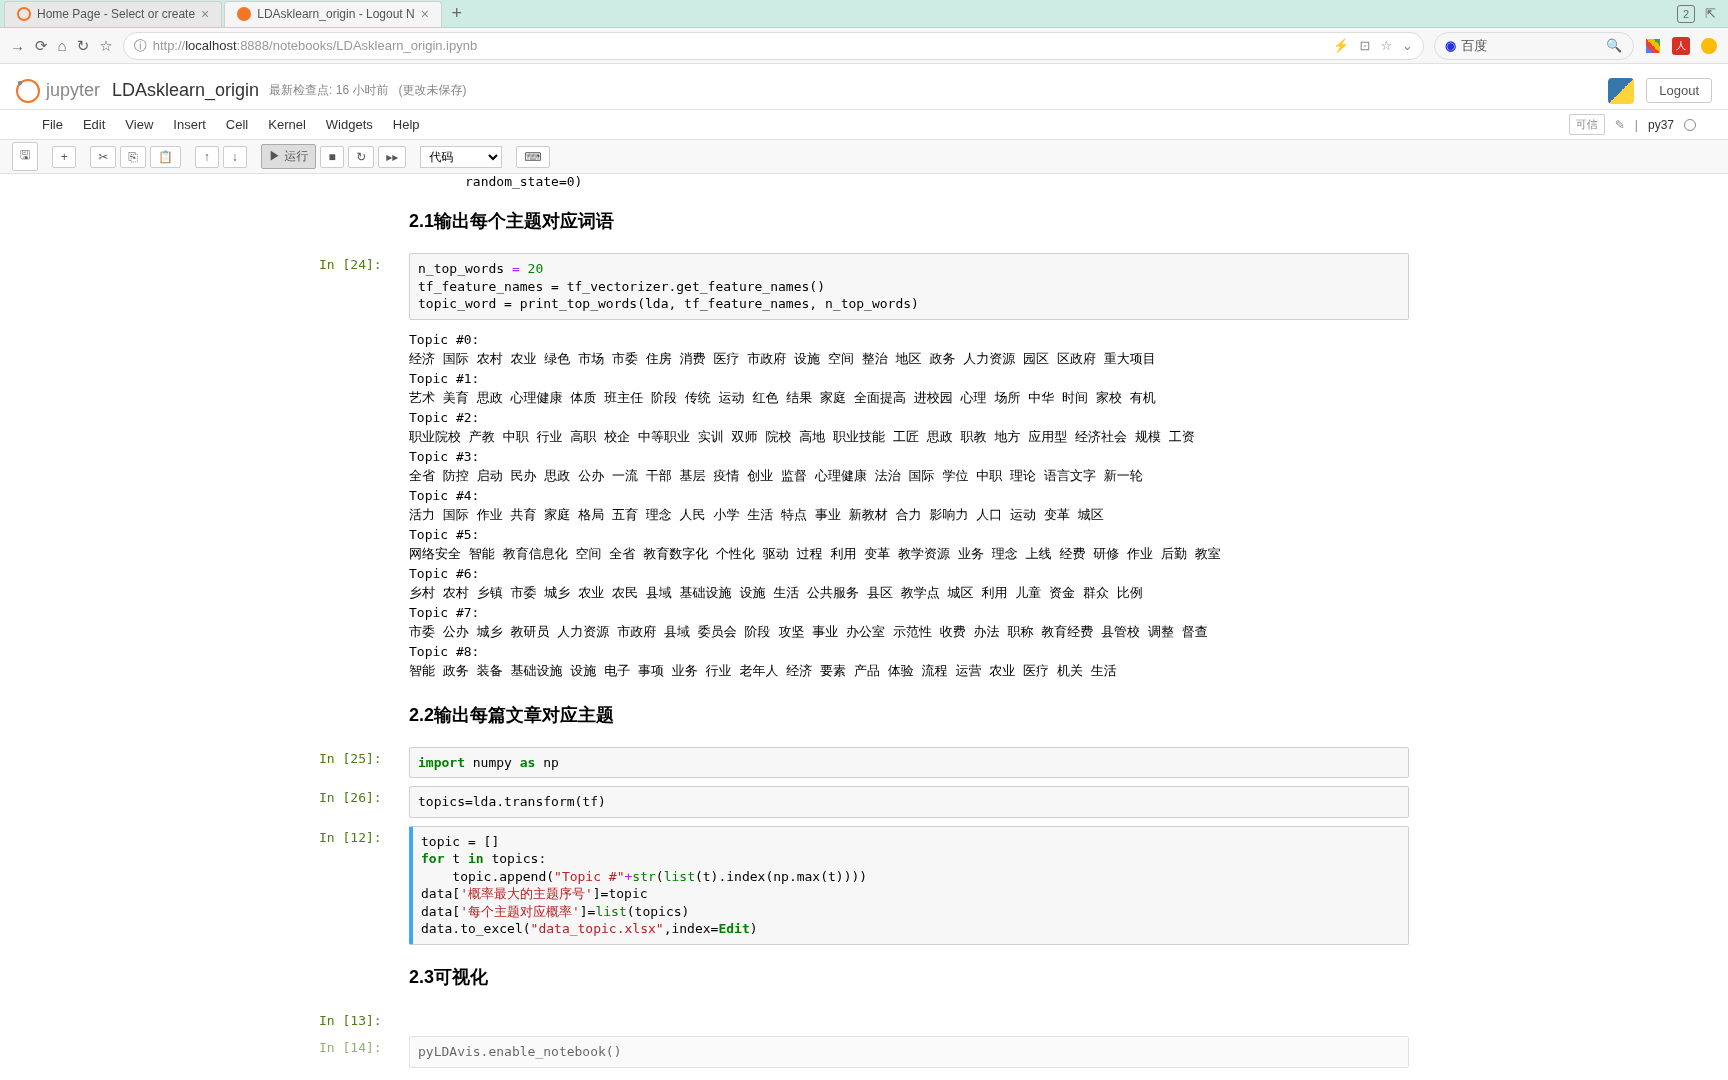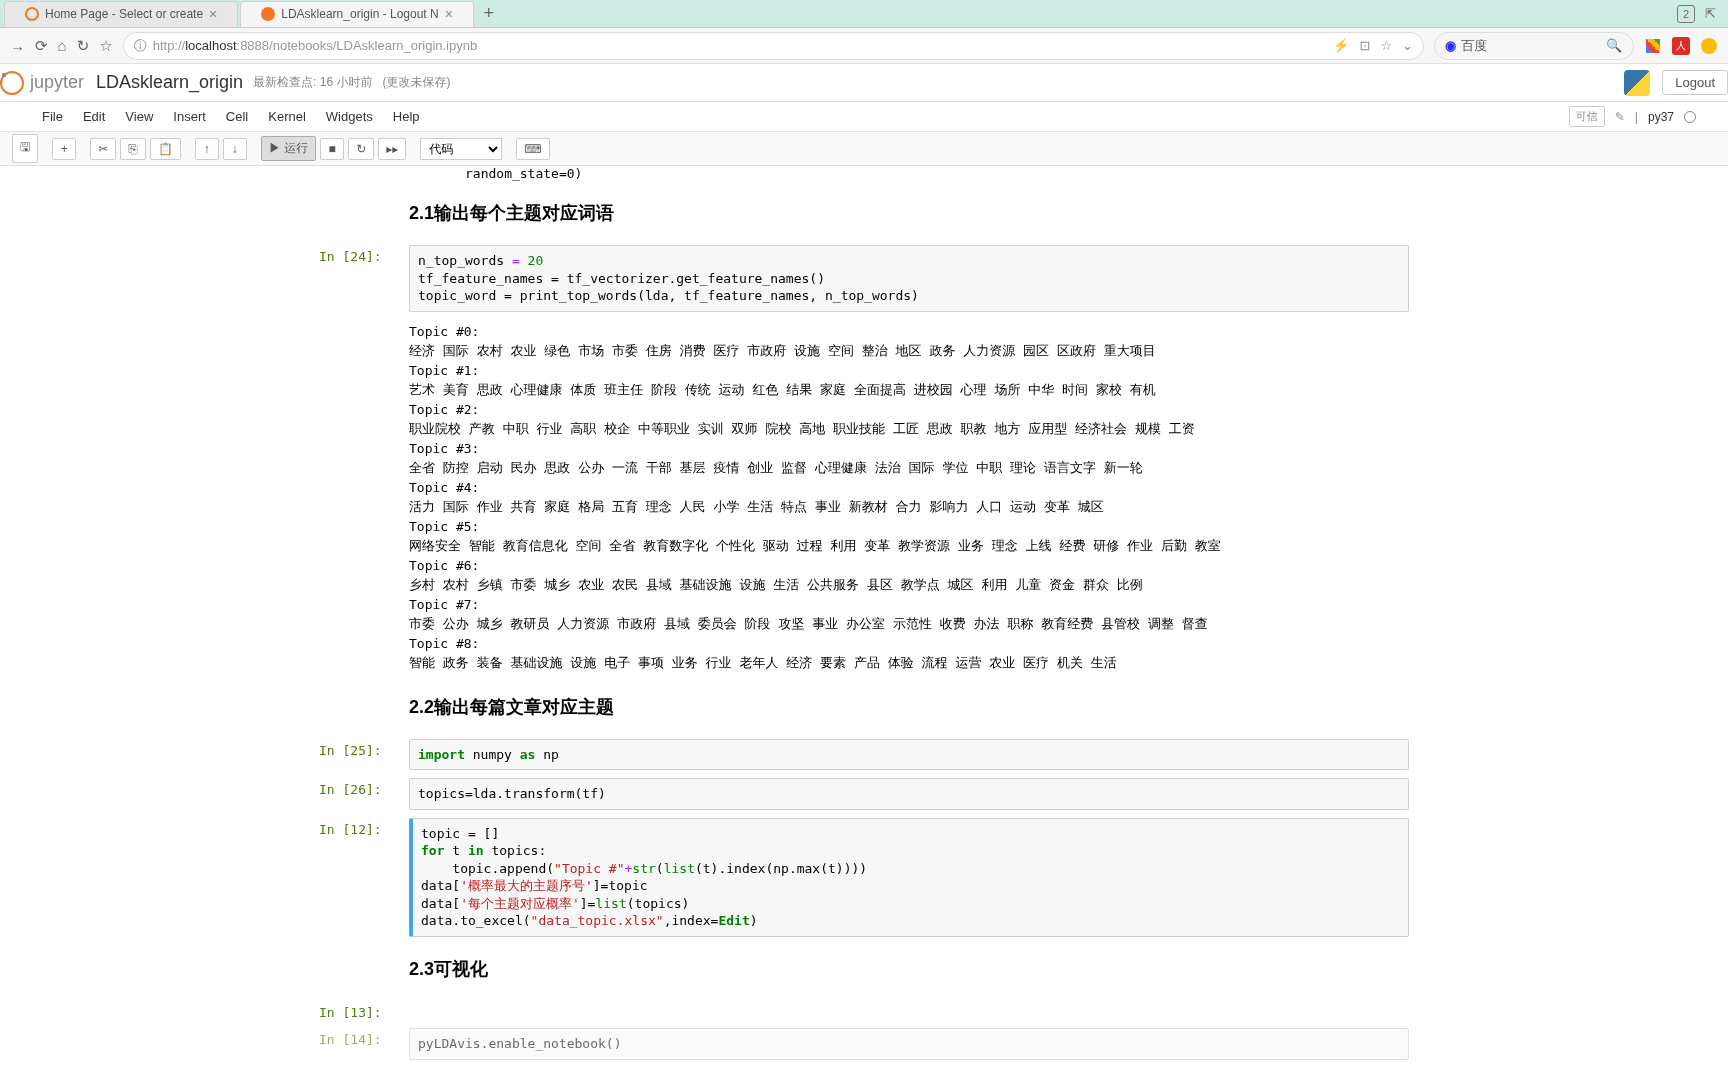--- a/index.html
+++ b/index.html
@@ -1,20 +1,20 @@
 <!DOCTYPE html>
 <html><head>
 <meta charset="utf-8">
 <style>
 * { margin: 0; padding: 0; box-sizing: border-box; }
 body { font-family: -apple-system, BlinkMacSystemFont, "Segoe UI", Helvetica, Arial, sans-serif; background: #fff; font-size: 13px; color: #000; }
 
 
 .browser-tabs { display: flex; align-items: center; height: 28px; background: #cfece4; border-bottom: 1px solid #b5d4cc; padding-left: 4px; }
-.tab { display: flex; align-items: center; height: 26px; padding: 0 20px; background: #f5f5f5; border: 1px solid #d0d0d0; border-bottom: none; border-radius: 4px 4px 0 0; margin-right: 2px; font-size: 12px; color: #555; min-width: 170px; gap: 6px; justify-content: space-between; }
+.tab { display: flex; align-items: center; height: 26px; padding: 0 12px; background: #f5f5f5; border: 1px solid #d0d0d0; border-bottom: none; border-radius: 4px 4px 0 0; margin-right: 2px; font-size: 12px; color: #555; min-width: 170px; gap: 6px; justify-content: space-between; }
 .tab.inactive { background: #e8e8e8; }
 .tab-favicon { width: 14px; height: 14px; border-radius: 50%; display: inline-block; }
 .tab-close { margin-left: auto; color: #888; font-size: 14px; cursor: pointer; }
 .new-tab { width: 26px; display: flex; align-items: center; justify-content: center; color: #666; font-size: 18px; }
 .tab-right { margin-left: auto; display: flex; align-items: center; gap: 10px; padding-right: 12px; color: #666; }
 .tab-counter { border: 1px solid #777; border-radius: 3px; width: 18px; height: 18px; display: flex; align-items: center; justify-content: center; font-size: 11px; }
 
 .addr-bar { display: flex; align-items: center; height: 36px; background: #f7f7f7; border-bottom: 1px solid #e0e0e0; padding: 0 10px; gap: 10px; }
 .nav-icon { color: #5f6368; font-size: 15px; cursor: pointer; }
 .url-box { flex: 1; display: flex; align-items: center; height: 28px; background: #fff; border: 1px solid #dcdcdc; border-radius: 14px; padding: 0 10px; font-size: 13px; color: #555; gap: 6px; }
@@ -23,21 +23,21 @@
 .url-text span.path { color: #999; }
 .url-right-icons { margin-left: auto; display: flex; gap: 10px; color: #888; }
 .addr-right { display: flex; align-items: center; gap: 10px; color: #666; }
 .search-engine { display: flex; align-items: center; gap: 5px; border: 1px solid #ddd; border-radius: 14px; height: 28px; padding: 0 10px; width: 200px; font-size: 13px; color: #555; }
 .ext-icon { width: 18px; height: 18px; display: flex; align-items: center; justify-content: center; }
 .ext-grid { background: linear-gradient(45deg,#4285f4 25%,#ea4335 25% 50%,#fbbc05 50% 75%,#34a853 75%); width:14px; height:14px; }
 .ext-red { background:#d93025; color:#fff; border-radius:3px; font-size:10px; }
 .ext-yellow { background:#fbbc05; border-radius:50%; width:16px; height:16px; }
 
 
-.jp-header { display: flex; align-items: center; height: 38px; padding: 0 0; border-bottom: 1px solid #e0e0e0; background:#fff; }
+.jp-header { display: flex; align-items: center; height: 38px; padding: 0 16px; border-bottom: 1px solid #e0e0e0; background:#fff;margin-top:8px; }
 .jp-logo { display: flex; align-items: center; gap: 6px; color: #888; font-size: 18px; }
 .jp-logo-icon { width:24px; height:24px; border:2px solid #f37626; border-radius:50%; position:relative; }
 .jp-logo-icon::before, .jp-logo-icon::after { content:''; position:absolute; width:4px; height:4px; background:#888; border-radius:50%; }
 .jp-title { font-size: 18px; color: #333; margin-left: 12px; }
 .jp-checkpoint { font-size: 12px; color: #888; margin-left: 10px; }
 .jp-unsaved { font-size: 12px; color: #888; margin-left: 10px; }
 .jp-header-right { margin-left: auto; display: flex; align-items: center; gap: 12px; }
 .jp-py-icon { width:26px; height:26px; background: linear-gradient(135deg,#3776ab 50%,#ffd43b 50%); border-radius:4px; }
 .logout-btn { border:1px solid #ccc; padding:4px 12px; border-radius:3px; font-size:13px; color:#555; background:#fff; cursor:pointer; }
 

